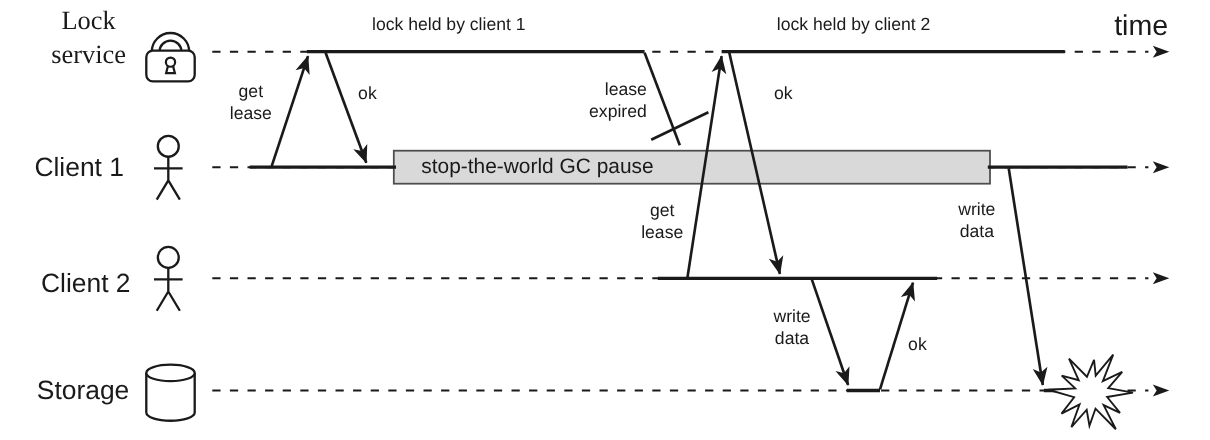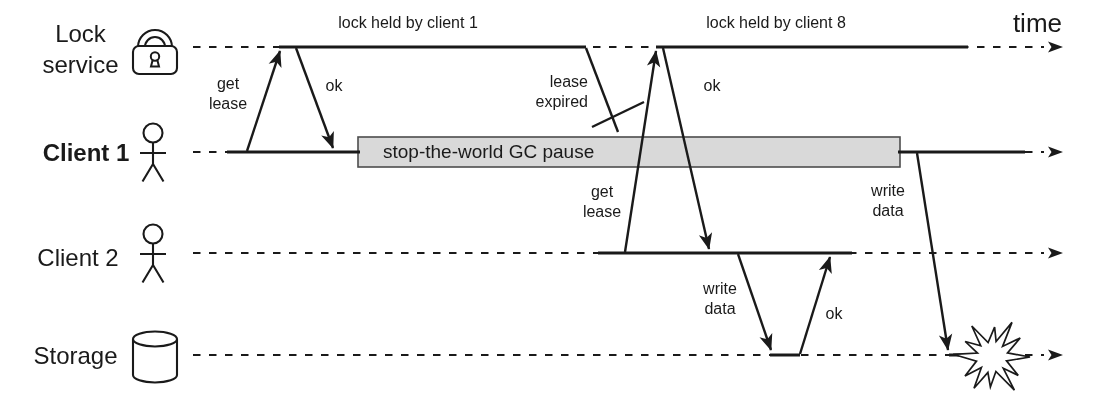--- a/index.html
+++ b/index.html
@@ -96,29 +96,29 @@
       <path class="icon-fillw" d="M133,339 L133,375 A22,7.5 0 0 0 177,375 L177,339"></path>
       <ellipse class="icon-fillw" cx="155" cy="339" rx="22" ry="7.5"></ellipse>
     </g>
 
     <path class="burst" d="M1030,357 L1006.5,360.9 L1018.2,375.4 L1003.3,368.3 L1014.4,390.2 L995.9,371.5
          L990.4,387 L987.9,372.5 L974,388.2 L981.4,367.6 L965,376 L976.5,361.1
          L953.1,354.3 L977.5,353.1 L965.2,341.5 L980.7,345.7 L971.8,326 L988.1,342.5
          L994.6,327.1 L996.1,341.5 L1012,322.4 L1002.6,346.4 L1020.2,338 L1007.5,352.9 Z"></path>
   </svg>
 
-  <div class="lbl lane-lbl" style="left:8px;   top:19px;  width:145px;">Lock
+  <div class="lbl lane-lbl" style="left:8px;   top:4px;  width:145px;font-family:Liberation Serif, serif;">Lock
 service</div>
-  <div class="lbl lane-lbl" style="left:16px;   top:138px; width:140px;font-weight:bold;">Client 1</div>
+  <div class="lbl lane-lbl" style="left:2px;   top:138px; width:140px;">Client 1</div>
   <div class="lbl lane-lbl" style="left:8px;   top:243px; width:140px;">Client 2</div>
   <div class="lbl lane-lbl" style="left:8px;   top:341px; width:135px;">Storage</div>
   <div class="lbl time-lbl" style="left:970px; top:7px;   width:92px;">time</div>
 
   <div class="lbl" style="left:298px; top:13px; width:220px;">lock held by client 1</div>
-  <div class="lbl" style="left:666px; top:13px; width:220px;">lock held by client 8</div>
+  <div class="lbl" style="left:666px; top:13px; width:220px;">lock held by client 2</div>
   <div class="lbl gc-lbl" style="left:383px; top:138px; height:28px;">stop-the-world GC pause</div>
 
   <div class="lbl" style="left:178px; top:74px;  width:100px;">get
 lease</div>
   <div class="lbl" style="left:310px; top:76px;  width:48px;">ok</div>
   <div class="lbl right-lbl" style="left:488px; top:72px; width:100px;">lease
 expired</div>
   <div class="lbl" style="left:552px; top:182px; width:100px;">get
 lease</div>
   <div class="lbl" style="left:688px; top:76px;  width:48px;">ok</div>

